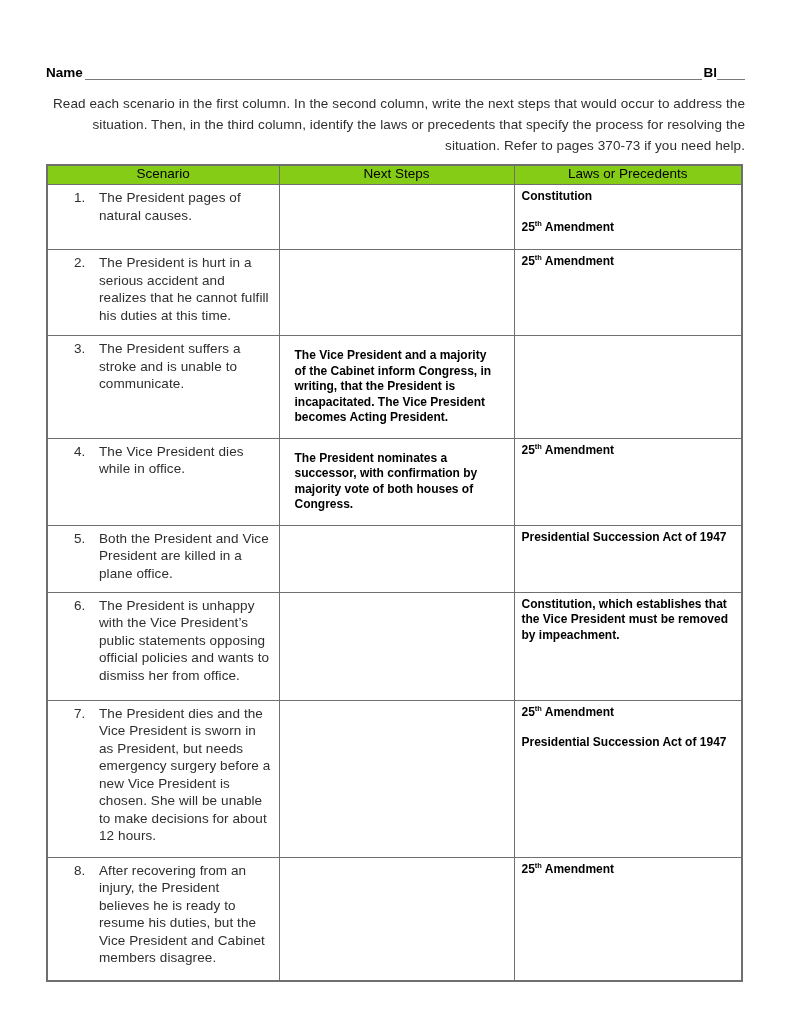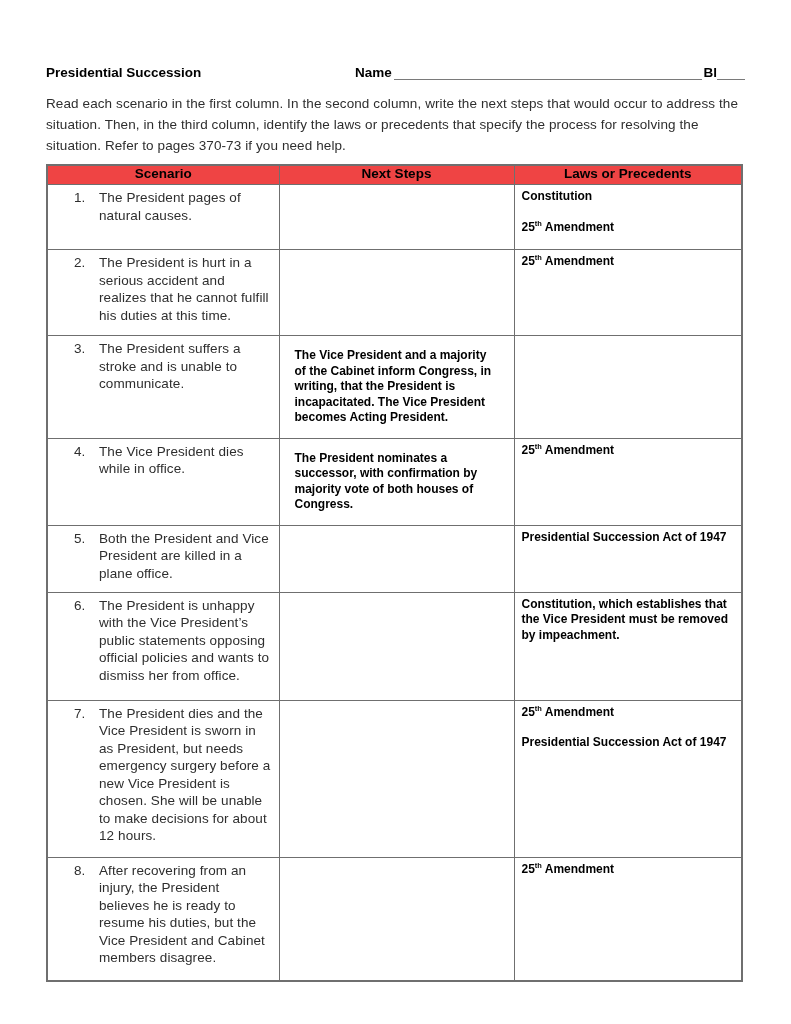--- a/index.html
+++ b/index.html
@@ -36,36 +36,37 @@
   }
   .rule-short { flex: none; width: 28px; }
   .block-label { flex: none; padding-left: 2px; }
   .instructions {
     margin: 13px 0 8px 0;
     font-size: 13.5px;
     line-height: 21px;
     letter-spacing: .1px;
     color: #2e2e2e;
     max-width: 699px;
+    text-align: right;
   }
   table.worksheet {
     border-collapse: collapse;
     width: 695px;
     table-layout: fixed;
     border: 2px solid #6f6f6f;
   }
   table.worksheet th, table.worksheet td {
     border: 1px solid #6f6f6f;
     vertical-align: top;
     padding: 0;
   }
   th.col-header {
-    background: #ef4444;
-    font-size: 13.5px;
-    font-weight: 700;
+    background: #84cc16;
+    font-size: 13.5px;
+    font-weight: 400;
     color: #000;
     height: 18px;
     padding: 1px 2px;
     text-align: center;
   }
   .scenario-wrap {
     display: flex;
     padding: 4px 8px 4px 26px;
     font-size: 13.5px;
     line-height: 17.5px;
@@ -85,21 +86,20 @@
   p.law:last-child { margin-bottom: 0; }
   p.step { margin: 8px; }
   sup { font-size: 0.62em; vertical-align: super; line-height: 0; }
 </style>
 </head>
 <body>
 
 <div class="page">
 
   <div class="title-row">
-    <span class="doc-title">Presidential Succession</span>
     <span class="name-label">Name</span>
     <span class="rule"></span>
     <span class="block-label">Bl</span>
     <span class="rule rule-short"></span>
   </div>
 
   <p class="instructions">Read each scenario in the first column.  In the second column, write the next steps that would occur to address the situation.  Then, in the third column, identify the laws or precedents that specify the process for resolving the situation.  Refer to pages 370-73 if you need help.</p>
 
   <table class="worksheet">
     <colgroup>

